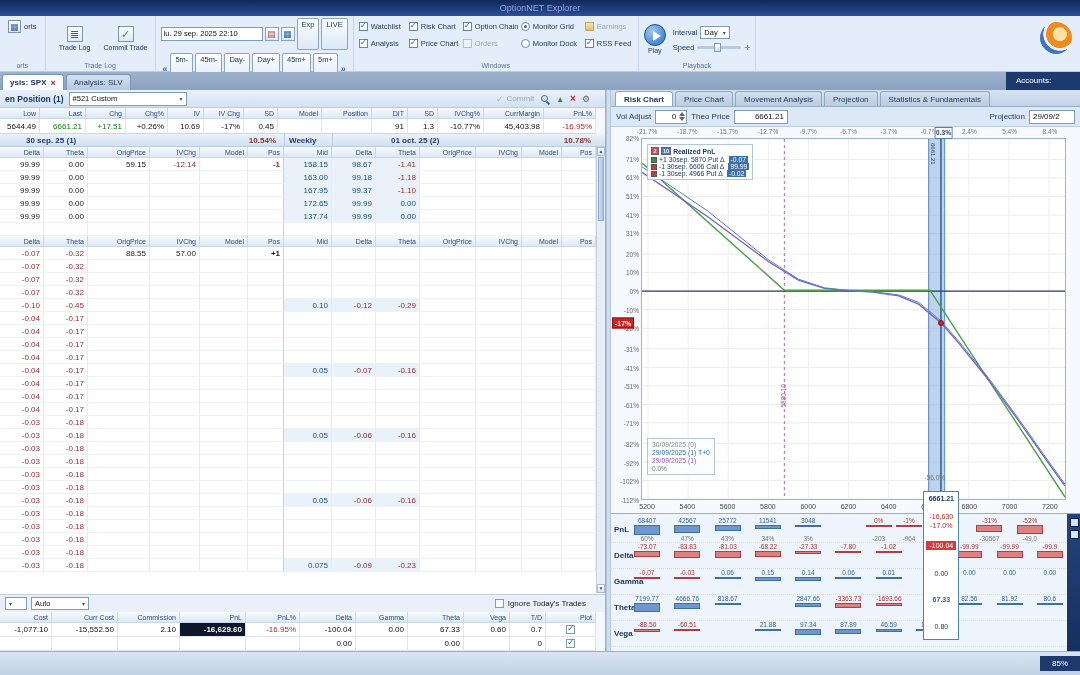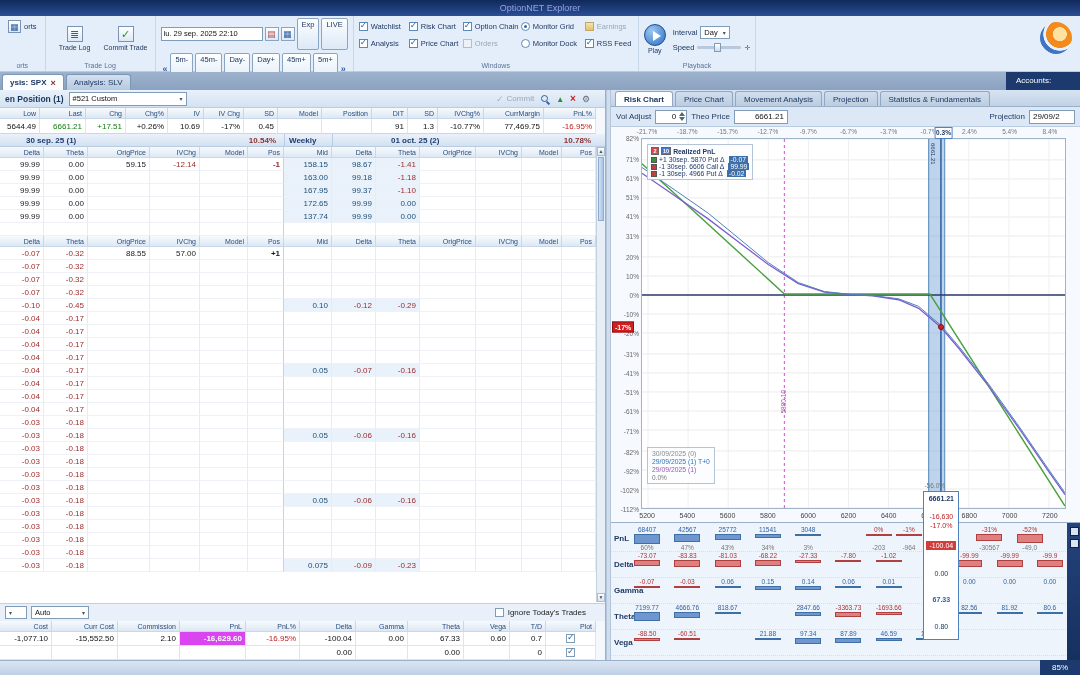--- a/index.html
+++ b/index.html
@@ -95,21 +95,21 @@
 .vs-btn{height:9px;background:linear-gradient(#fdfefe,#d8e4f2);border:1px solid #a9bdd4;font-size:5px;color:#456;text-align:center;line-height:7px;flex:none}
 .vs-thumb{margin:1px;height:64px;background:linear-gradient(90deg,#cfe0f2,#a9c4e2);border:1px solid #8fabcd}
 .vs-track{flex:1}
 .lfoot{height:18px;display:flex;align-items:center;gap:4px;padding:2px 5px;background:#e9f0f9;border-top:1px solid #c2d0e0;flex:none}
 .combo.small{width:22px}
 .combo.auto{width:58px;justify-content:space-between}
 .ignore{margin-left:auto;display:flex;align-items:center;gap:4px;font-size:8px;color:#222;padding-right:14px}
 .cbx{width:9px;height:9px;border:1px solid #7f9db9;background:#fff;position:relative;flex:none}
 .cbx.on::after{content:"✓";position:absolute;top:-3px;left:0;font-size:9px;color:#2e6da4}
 .tv{height:14px;font-size:8px;background:#fff;border-right:1px solid #dde6f0;border-bottom:1px solid #dde6f0;display:flex;align-items:center;justify-content:flex-end;padding-right:3px;color:#111;flex:none}
-.tv.pnlcell{background:#d946ef;color:#fff;font-weight:bold}
+.tv.pnlcell{background:#0f172a;color:#fff;font-weight:bold}
 .tv.redtext{color:#c02020}
 .tv.center{justify-content:center;padding-right:0}
 
 .rp-tabs{height:17px;background:linear-gradient(#d7e3f2,#c2d2e6);display:flex;align-items:flex-end;padding-left:4px;border-bottom:1px solid #9ab0c9;flex:none}
 .rtab{height:15px;padding:0 8px;font-size:8px;color:#1f3864;background:linear-gradient(#d0deee,#bccddf);border:1px solid #8fa7c2;border-bottom:none;border-radius:3px 3px 0 0;margin-right:2px;display:flex;align-items:center;white-space:nowrap}
 .rtab.active{background:#fdfeff;font-weight:bold}
 .rp-ctl{height:20px;display:flex;align-items:center;gap:4px;padding:0 5px;background:#dce8f6;border-bottom:1px solid #b9cce2;font-size:8px;color:#1f3864;overflow:hidden;flex:none}
 .numbox{width:32px;height:14px;background:#fff;border:1px solid #7f9db9;font-size:8px;display:flex;align-items:center;justify-content:flex-end;padding:0 10px 0 2px;position:relative;color:#111}
 .spin{position:absolute;right:1px;top:1px;display:flex;flex-direction:column;gap:1px}
 .spin i{display:block;width:0;height:0;border-left:3px solid transparent;border-right:3px solid transparent}
@@ -161,21 +161,21 @@
 .hl-pnl{top:20px;color:#c02020}
 .hl-pnlpct{top:29px;color:#c02020}
 .hl-delta{top:49px;background:#d23c3c;color:#fff;margin:0 2px}
 .hl-gamma{top:77px;color:#1f3864}
 .hl-theta{top:103px;color:#2e5fa3;font-weight:bold}
 .hl-vega{top:130px;color:#1f3864}
 .gstrip{position:absolute;right:0;top:0;bottom:0;width:13px;background:linear-gradient(#24437c,#16305e);z-index:5}
 .gstrip::before,.gstrip::after{content:"";position:absolute;left:3px;width:7px;height:7px;background:#d9e4f2;border:1px solid #0e2148}
 .gstrip::before{top:4px}.gstrip::after{top:16px}
 
-.statusbar{height:15px;background:linear-gradient(#dae5f2,#bfd0e4);border-top:1px solid #9ab0c9;display:flex;align-items:flex-end;flex:none}
+.statusbar{height:24px;background:linear-gradient(#dae5f2,#bfd0e4);border-top:1px solid #9ab0c9;display:flex;align-items:center;flex:none}
 .sb-pct{margin-left:auto;background:#1d3a6e;color:#fff;font-size:8px;height:15px;line-height:15px;padding:0 8px;min-width:40px;text-align:center}
 </style>
 </head>
 <body>
 
 <div class="app">
 
   <div class="titlebar">
     <span>OptionNET Explorer</span>
   </div>
@@ -362,21 +362,21 @@
           <div class="sv green" style="width: 40px;">+17.51</div>
           <div class="sv" style="width: 42px;">+0.26%</div>
           <div class="sv" style="width: 36px;">10.69</div>
           <div class="sv" style="width: 40px;">-17%</div>
           <div class="sv" style="width: 34px;">0.45</div>
           <div class="sv" style="width: 44px;"></div>
           <div class="sv" style="width: 50px;"></div>
           <div class="sv" style="width: 36px;">91</div>
           <div class="sv" style="width: 30px;">1.3</div>
           <div class="sv" style="width: 46px;">-10.77%</div>
-          <div class="sv" style="width: 60px;">77,469.75</div>
+          <div class="sv" style="width: 60px;">45,403.98</div>
           <div class="sv red" style="width: 52px;">-16.95%</div>
         </div>
 
       <div class="exp-row">
         <div class="exp-left">
           <span>30 sep. 25 (1)</span>
           <span class="exp-iv">10.54%</span>
         </div>
         <div class="exp-mid">
           <span>Weekly</span>

